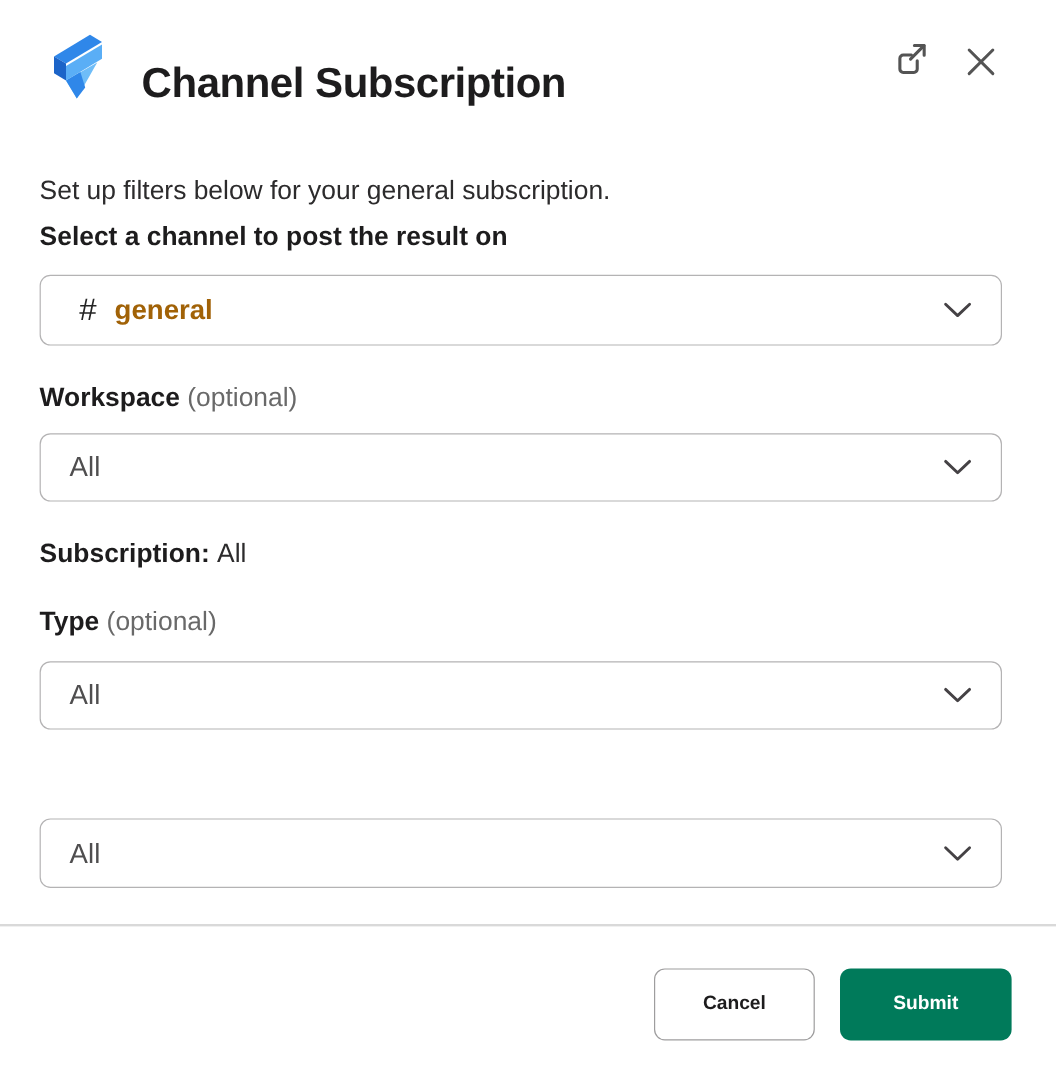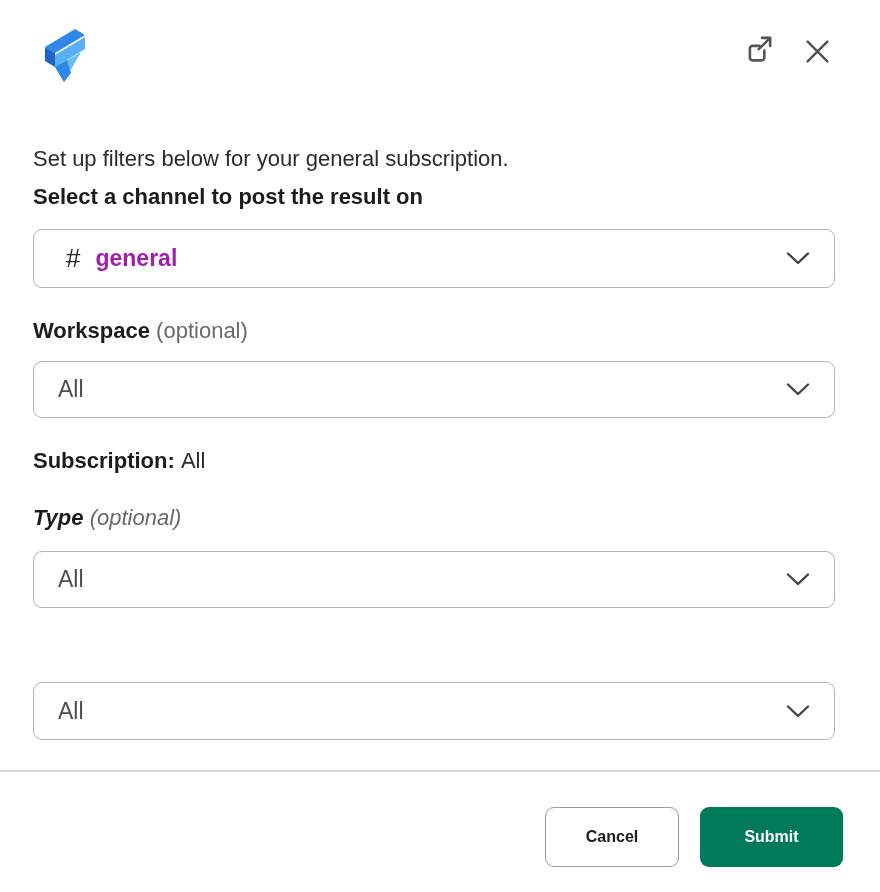--- a/index.html
+++ b/index.html
@@ -69,21 +69,21 @@
     color: #1d1c1d;
     white-space: nowrap;
   }
   .optional {
     font-weight: 400;
     color: #696969;
   }
   .label-channel   { top: 182px; }
   .label-workspace { top: 316px; }
   .env-line        { top: 446px; }
-  .label-type      { top: 503px; font-style: italic; }
+  .label-type      { top: 503px; }
   .label-action    { top: 636px; }
   .env-value {
     font-weight: 400;
     color: #2c2b2c;
   }
 
   
   .select-box {
     position: absolute;
     left: 33px;
@@ -105,21 +105,21 @@
   .hash-glyph {
     font-size: 26px;
     font-weight: 500;
     color: #242424;
     margin-right: 15px;
     margin-left: 8px;
   }
   .select-value-strong {
     font-size: 23px;
     font-weight: 700;
-    color: #a21caf;
+    color: #a16207;
   }
   .select-value {
     font-size: 23px;
     font-weight: 400;
     color: #4f4e4f;
   }
   .chevron {
     margin-left: auto;
     display: flex;
     align-items: center;
@@ -168,20 +168,21 @@
 <div class="modal">
 
   <svg class="app-logo" viewBox="0 0 52 62" xmlns="http://www.w3.org/2000/svg">
     <polygon points="8,26 38,8 48,14 18,32" fill="#2f87e9"></polygon>
     <polygon points="48,16 48,28 18,46 18,34" fill="#5aaef6"></polygon>
     <polygon points="8,26 18,32 18,46 8,40" fill="#1c64c8"></polygon>
     <polygon points="18,46 44,31 27,61" fill="#6fbdf8"></polygon>
     <polygon points="18,46 30,39 34,52 27,61" fill="#2f87e9"></polygon>
   </svg>
 
+  <h1 class="modal-title">Channel Subscription</h1>
 
   <button class="icon-btn ext">
     <span style="display:flex;">
       <svg width="30" height="30" viewBox="0 0 28 28" fill="none" stroke="#545454" stroke-width="2.4" stroke-linecap="round" stroke-linejoin="round" xmlns="http://www.w3.org/2000/svg">
         <path d="M19 15.5 V22 a2.6 2.6 0 0 1 -2.6 2.6 H8.1 A2.6 2.6 0 0 1 5.5 22 V13.7 a2.6 2.6 0 0 1 2.6 -2.6 h6.4"></path>
         <path d="M13.8 14.2 L24.2 3.8"></path>
         <path d="M16.8 3.6 H24.4 V11.2"></path>
       </svg>
     </span>
   </button>

